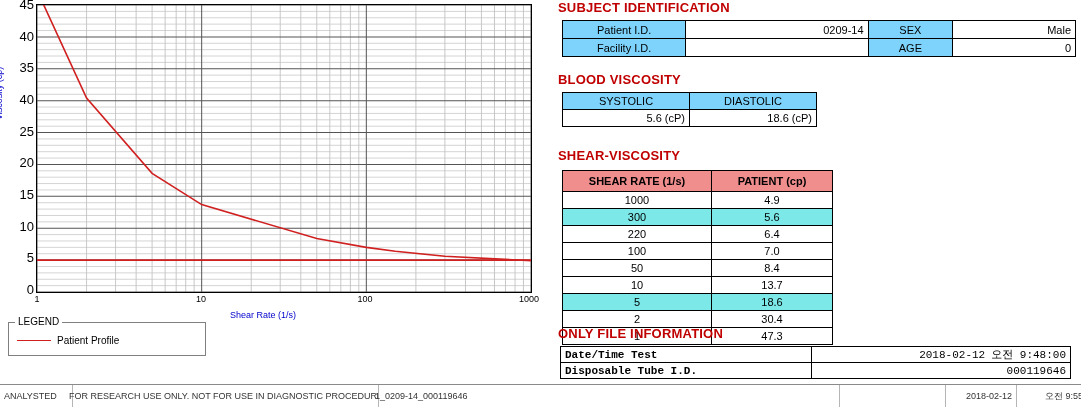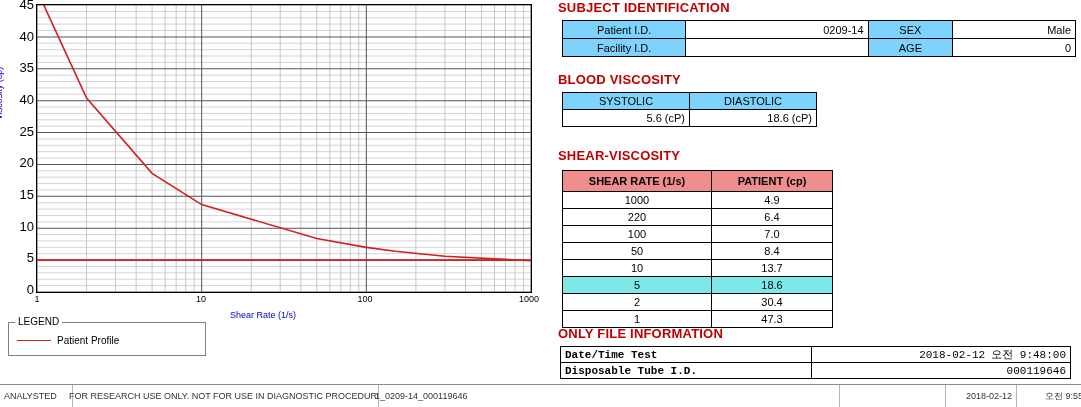--- a/index.html
+++ b/index.html
@@ -376,20 +376,24 @@
         <th style="width:140px">SHEAR RATE (1/s)</th>
         <th style="width:112px">PATIENT (cp)</th>
       </tr>
     </thead>
     <tbody id="shear-body">
         <tr>
           <td class="bold">1000</td>
           <td class="">4.9</td>
         </tr>
         <tr>
+          <td class="cyan">300</td>
+          <td class="cyan">5.6</td>
+        </tr>
+        <tr>
           <td class="bold">220</td>
           <td class="">6.4</td>
         </tr>
         <tr>
           <td class="bold">100</td>
           <td class="">7.0</td>
         </tr>
         <tr>
           <td class="bold">50</td>
           <td class="">8.4</td>

